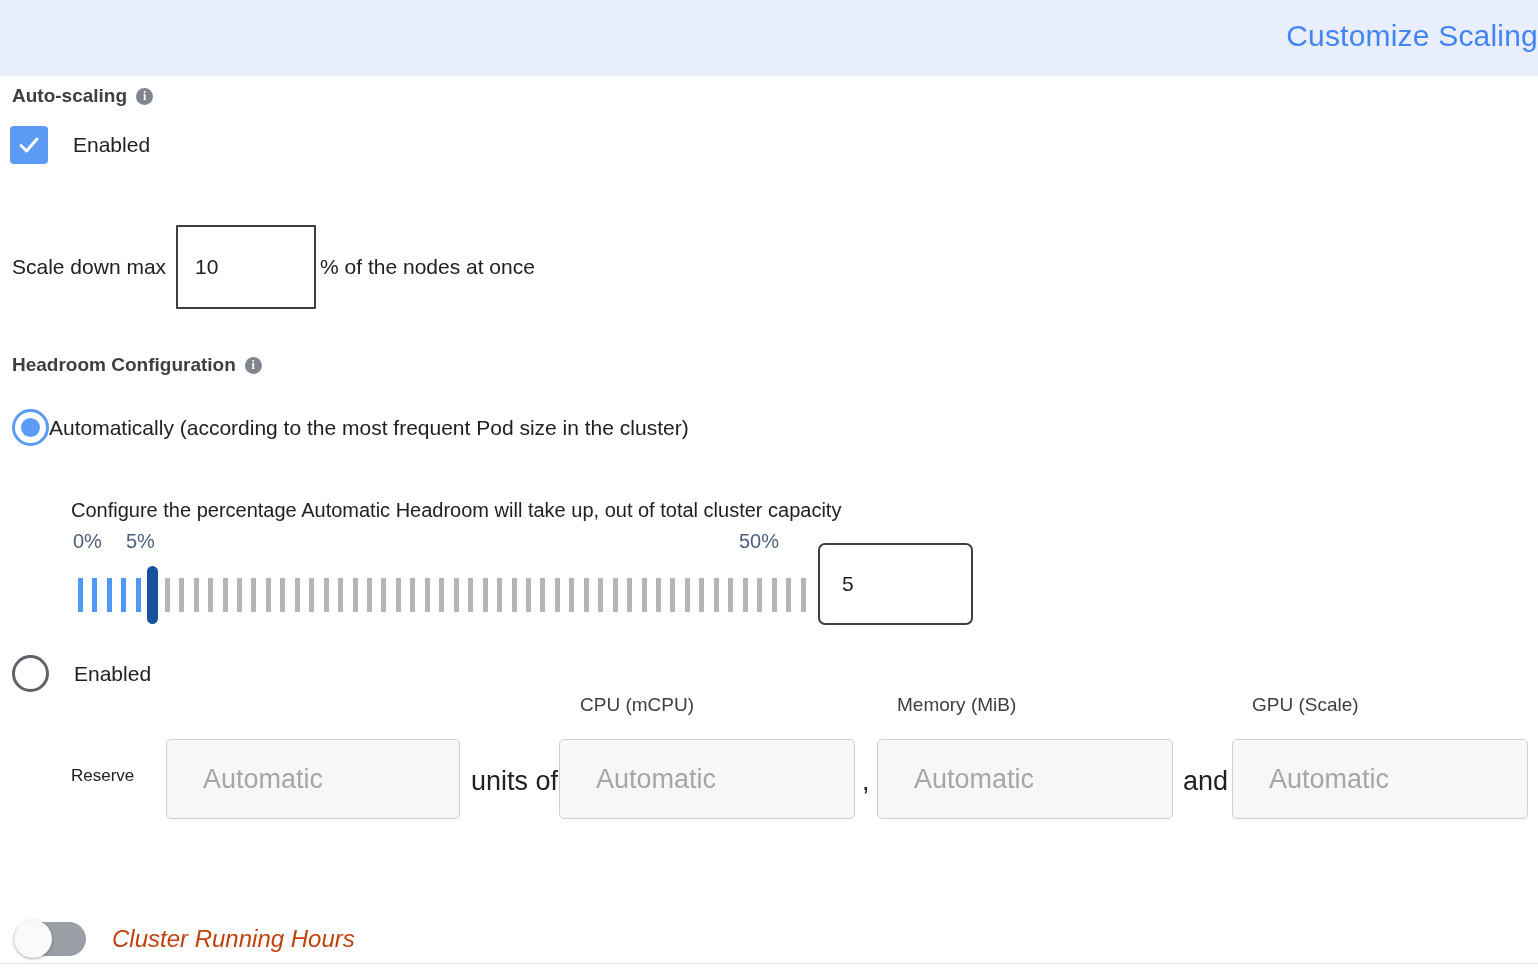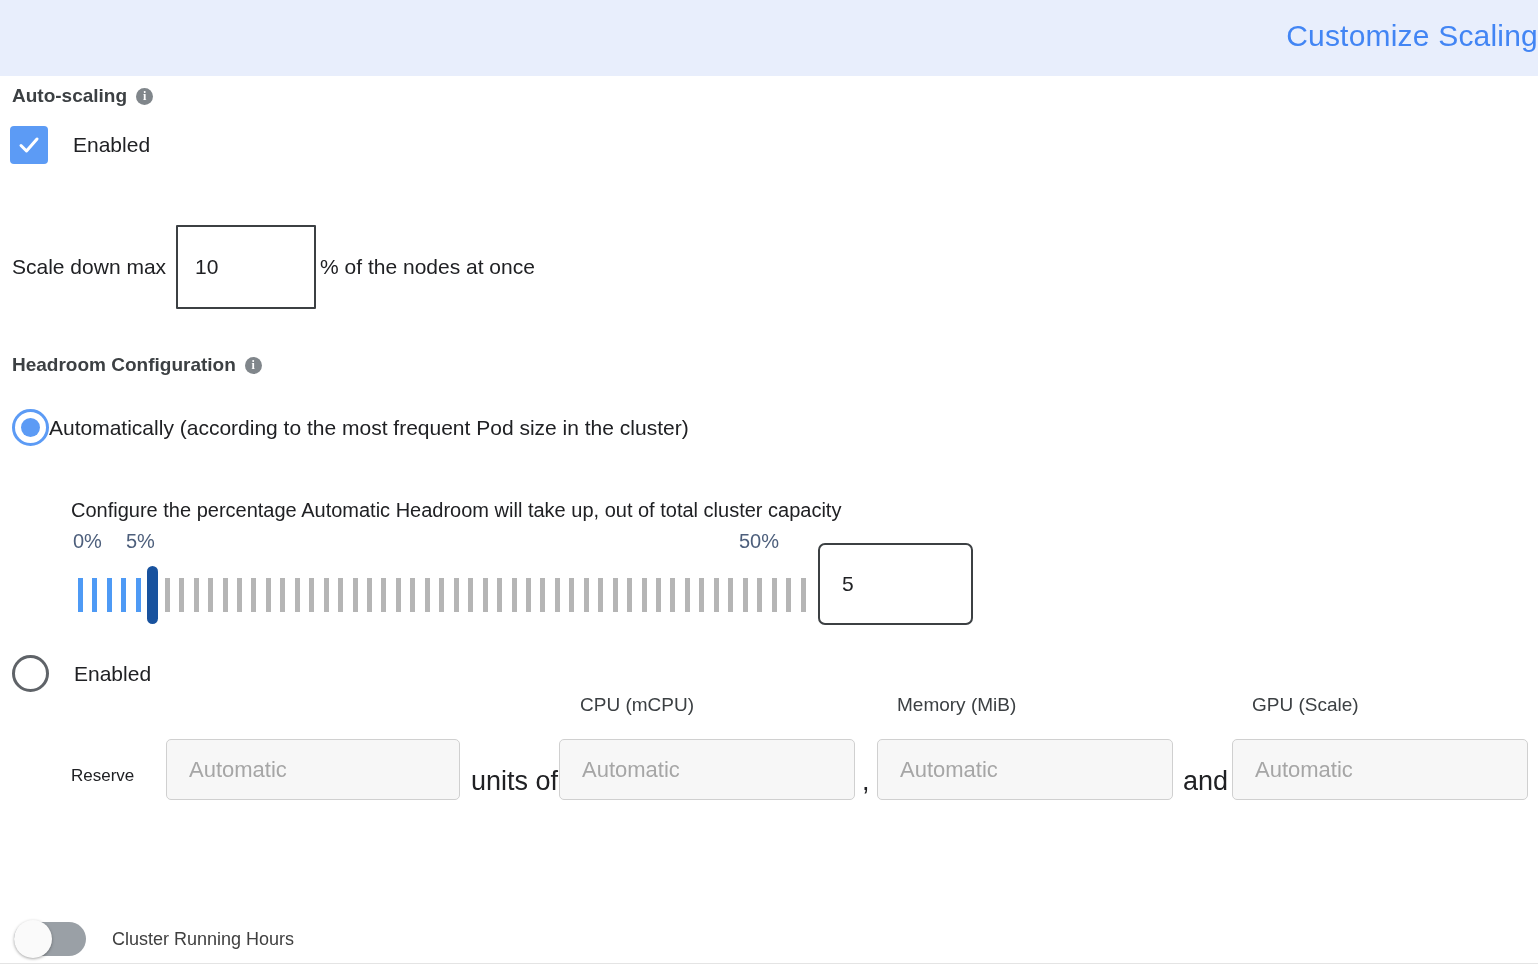--- a/index.html
+++ b/index.html
@@ -244,27 +244,27 @@
 
   .reserve-label {
     position: absolute;
     left: 71px; top: 72px;
     font-size: 17px;
     color: #202124;
   }
   .field {
     position: absolute;
     top: 45px;
-    height: 61px;
+    height: 80px;
     border: 1px solid #d0d0d0;
     border-radius: 5px;
     background: #f7f7f7;
-    font-size: 22px;
-    color: #202124;
-    padding: 0 22px;
+    font-size: 27px;
+    color: #202124;
+    padding: 0 36px;
     font-family: "Liberation Sans", sans-serif;
     outline: none;
   }
   .field::placeholder { color: #a6a6a6; opacity: 1; }
   .field-units { left: 166px; width: 294px; }
   .field-cpu   { left: 559px; width: 296px; }
   .field-mem   { left: 877px; width: 296px; }
   .field-gpu   { left: 1232px; width: 296px; }
 
   .conn {
@@ -295,22 +295,23 @@
   }
   .toggle .knob {
     position: absolute;
     left: 0px; top: -2px;
     width: 38px; height: 38px;
     border-radius: 50%;
     background: #fafafa;
     box-shadow: 0 1px 3px rgba(0,0,0,0.35);
   }
   .toggle-text {
-    font-size: 18px;
-    color: #404040;
+    font-size: 24px;
+    color: #c2410c;
+    font-style: italic;
   }
 
   .bottom-divider {
     position: absolute;
     left: 0; top: 963px;
     width: 1538px; height: 1px;
     background: #e4e4e4;
   }
 </style>
 </head>

